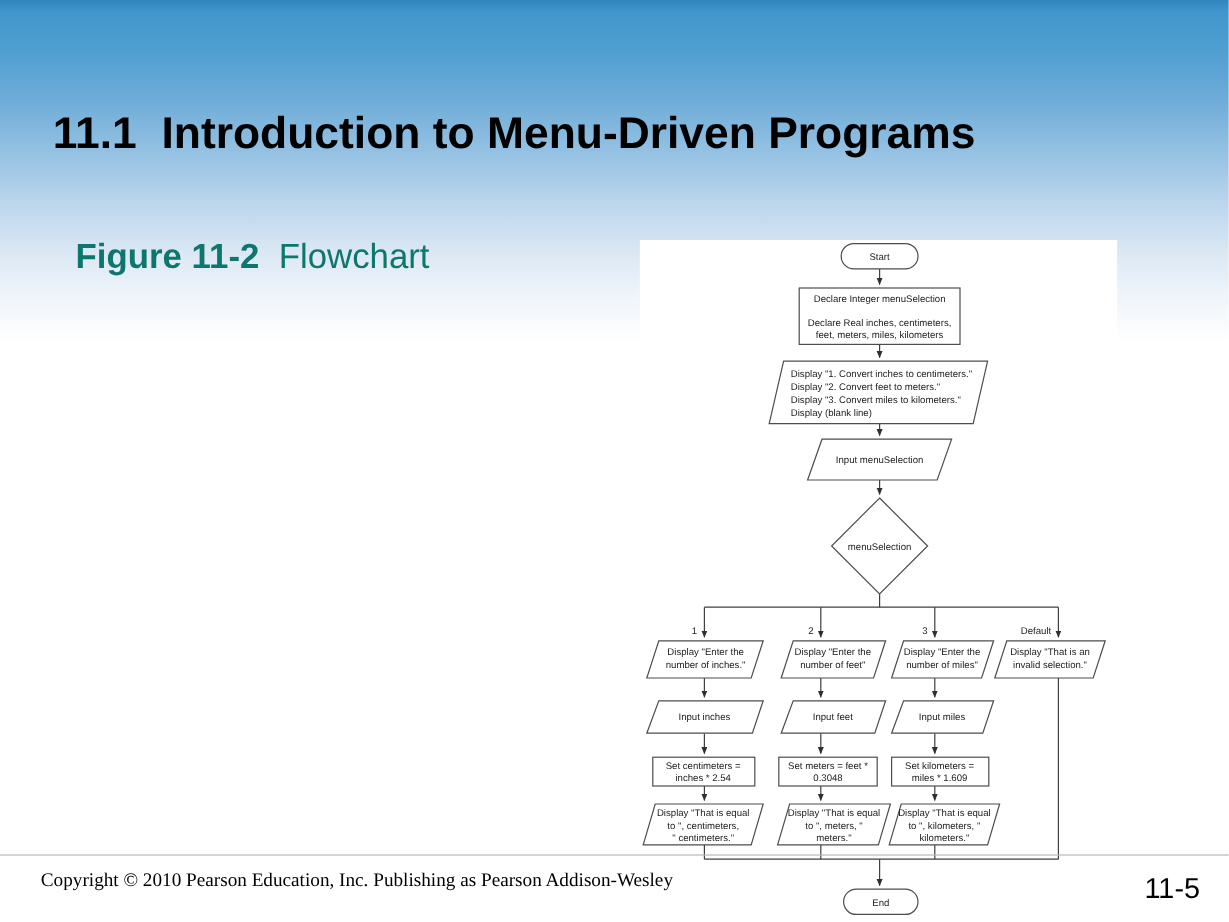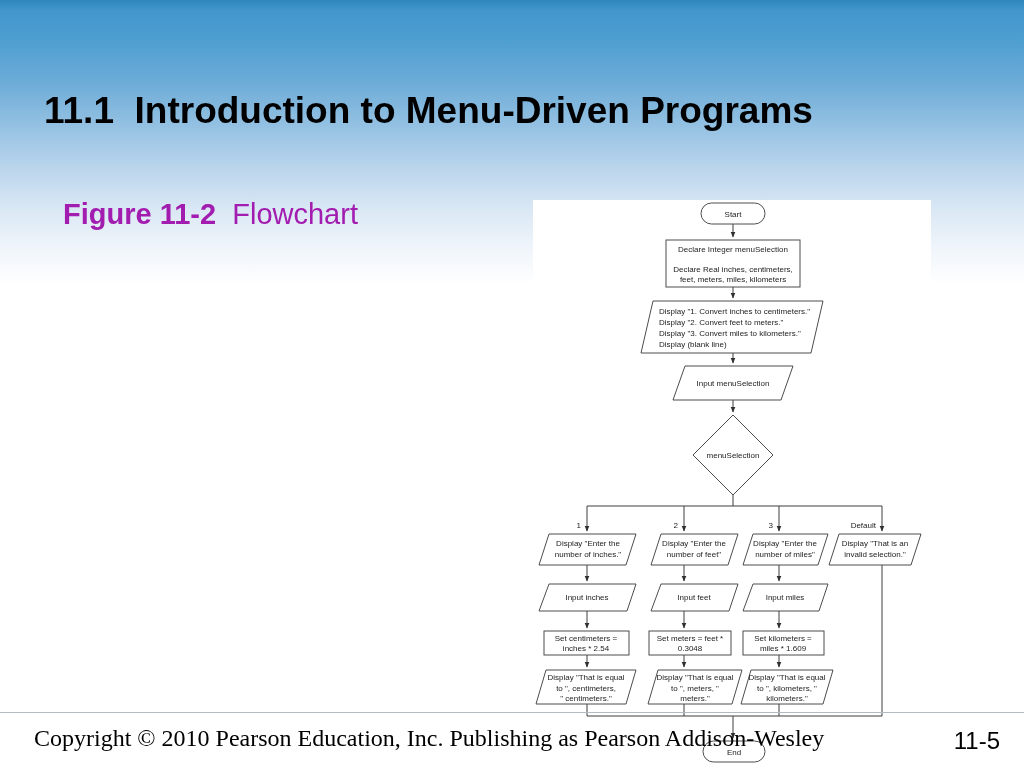--- a/index.html
+++ b/index.html
@@ -6,32 +6,32 @@
   body{font-family:"Liberation Sans",sans-serif;}
   .slide{position:relative;width:1024px;height:768px;overflow:hidden;background:#fff;}
   .bg{position:absolute;inset:0;
       background:linear-gradient(to bottom,
         #2e86bd 0px, #4196cb 10px, #4f9fd1 42px, #6fadd8 85px,
         #96c2e3 128px, #bad5ec 168px, #d9e7f4 208px, #eef4fa 245px,
         #ffffff 285px, #ffffff 100%);}
   .title{position:absolute;left:44px;top:90px;width:940px;
          font-size:37px;font-weight:bold;color:#000;white-space:pre;letter-spacing:0;}
   .caption{position:absolute;left:63px;top:194px;width:420px;
-           font-size:29px;line-height:41px;color:#a21caf;white-space:pre-wrap;}
+           font-size:29px;line-height:41px;color:#0f766e;white-space:pre-wrap;}
   .caption .b{font-weight:bold;}
   .fc-wrap{position:absolute;left:533px;top:152px;width:400px;height:570px;margin-top:48px;}
   .fc-wrap svg{display:block;}
   .shape{fill:#ffffff;stroke:#4d4d4d;stroke-width:1;}
   .flow{stroke:#3f3f3f;stroke-width:1;fill:none;}
   .ft{font-family:"Liberation Sans",sans-serif;font-size:8px;fill:#1c1c1c;}
   .ftc{text-anchor:middle;}
   .fte{text-anchor:end;}
   .footer-rule{position:absolute;left:0;top:712px;width:1024px;height:1px;background:#b3bac1;}
   .copyright{position:absolute;left:34px;top:725px;font-family:"Liberation Serif",serif;
-             font-size:24px;color:#000;}
+             font-size:16px;color:#000;}
   .pagenum{position:absolute;right:24px;top:727px;font-size:24px;color:#000;}
 </style>
 </head>
 <body>
 
 <div class="slide">
   <div class="bg"></div>
 
   <div class="title">11.1  Introduction to Menu-Driven Programs</div>
 

